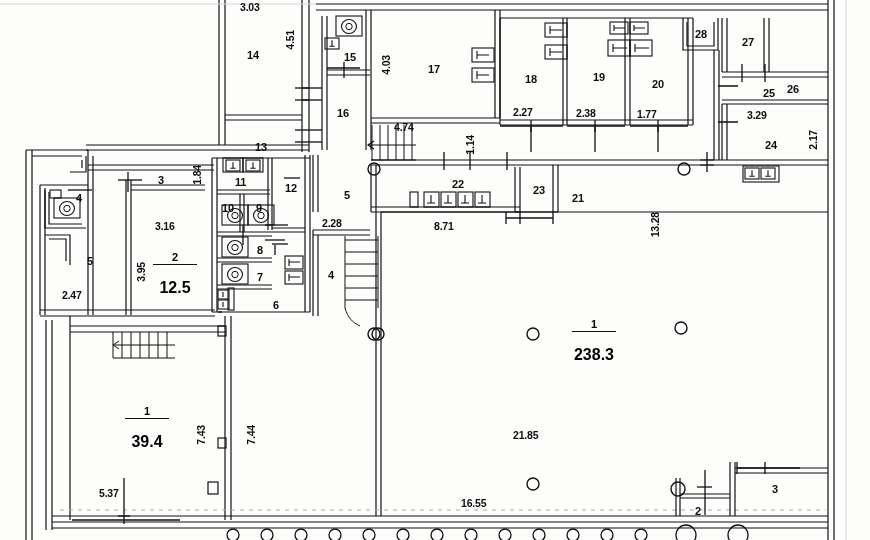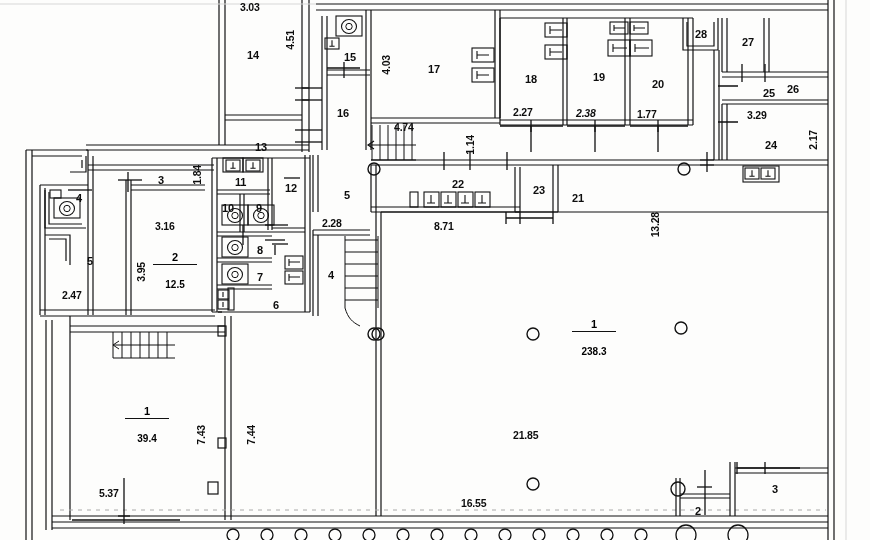--- a/index.html
+++ b/index.html
@@ -21,21 +21,21 @@
     white-space:nowrap;
     line-height:1;
     letter-spacing:-0.2px;
   }
   .lbl.room{font-size:11px;}
   .lbl.dim{font-size:10.5px;}
   .lbl.vert{transform-origin:left top;}
   .area-box{position:absolute;text-align:center;}
   .area-box .num{font-size:11px;font-weight:bold;display:block;}
   .area-box .rule{display:block;height:1px;background:#111;margin:1px 0 1px 0;}
-  .area-box .val{font-size:10px;font-weight:bold;display:block;margin-top:14px;}
+  .area-box .val{font-size:16px;font-weight:bold;display:block;margin-top:14px;}
 </style>
 </head>
 <body>
 
 <div id="plan-root">
 
   <svg id="plan-svg" viewBox="0 0 870 540">
     <defs>
       <g id="toilet-sym">
         <rect x="0" y="0" width="26" height="20" fill="none" stroke="#111" stroke-width="1.1"></rect>
@@ -489,21 +489,21 @@
       <div class="lbl room" style="left: 87px; top: 256px;">5</div>
       <div class="lbl room" style="left: 344px; top: 190px;">5</div>
       <div class="lbl room" style="left: 328px; top: 270px;">4</div>
       <div class="lbl room" style="left: 695px; top: 506px;">2</div>
       <div class="lbl room" style="left: 772px; top: 484px;">3</div>
       <div class="lbl dim" style="left: 240px; top: 2px;">3.03</div>
       <div class="lbl dim vert" style="left: 285px; top: 30px; transform: rotate(-90deg) translate(-100%, 0px);">4.51</div>
       <div class="lbl dim vert" style="left: 381px; top: 55px; transform: rotate(-90deg) translate(-100%, 0px);">4.03</div>
       <div class="lbl dim" style="left: 394px; top: 122px;">4.74</div>
       <div class="lbl dim" style="left: 513px; top: 107px;">2.27</div>
-      <div class="lbl dim" style="left: 576px; top: 108px; font-style: italic;">2.38</div>
+      <div class="lbl dim" style="left: 576px; top: 108px;">2.38</div>
       <div class="lbl dim" style="left: 637px; top: 109px;">1.77</div>
       <div class="lbl dim vert" style="left: 465px; top: 135px; transform: rotate(-90deg) translate(-100%, 0px);">1.14</div>
       <div class="lbl dim" style="left: 747px; top: 110px;">3.29</div>
       <div class="lbl dim vert" style="left: 808px; top: 130px; transform: rotate(-90deg) translate(-100%, 0px);">2.17</div>
       <div class="lbl dim vert" style="left: 650px; top: 212px; transform: rotate(-90deg) translate(-100%, 0px);">13.28</div>
       <div class="lbl dim" style="left: 434px; top: 221px;">8.71</div>
       <div class="lbl dim vert" style="left: 192px; top: 165px; transform: rotate(-90deg) translate(-100%, 0px);">1.84</div>
       <div class="lbl dim" style="left: 155px; top: 221px;">3.16</div>
       <div class="lbl dim" style="left: 322px; top: 218px;">2.28</div>
       <div class="lbl dim vert" style="left: 136px; top: 262px; transform: rotate(-90deg) translate(-100%, 0px);">3.95</div>

